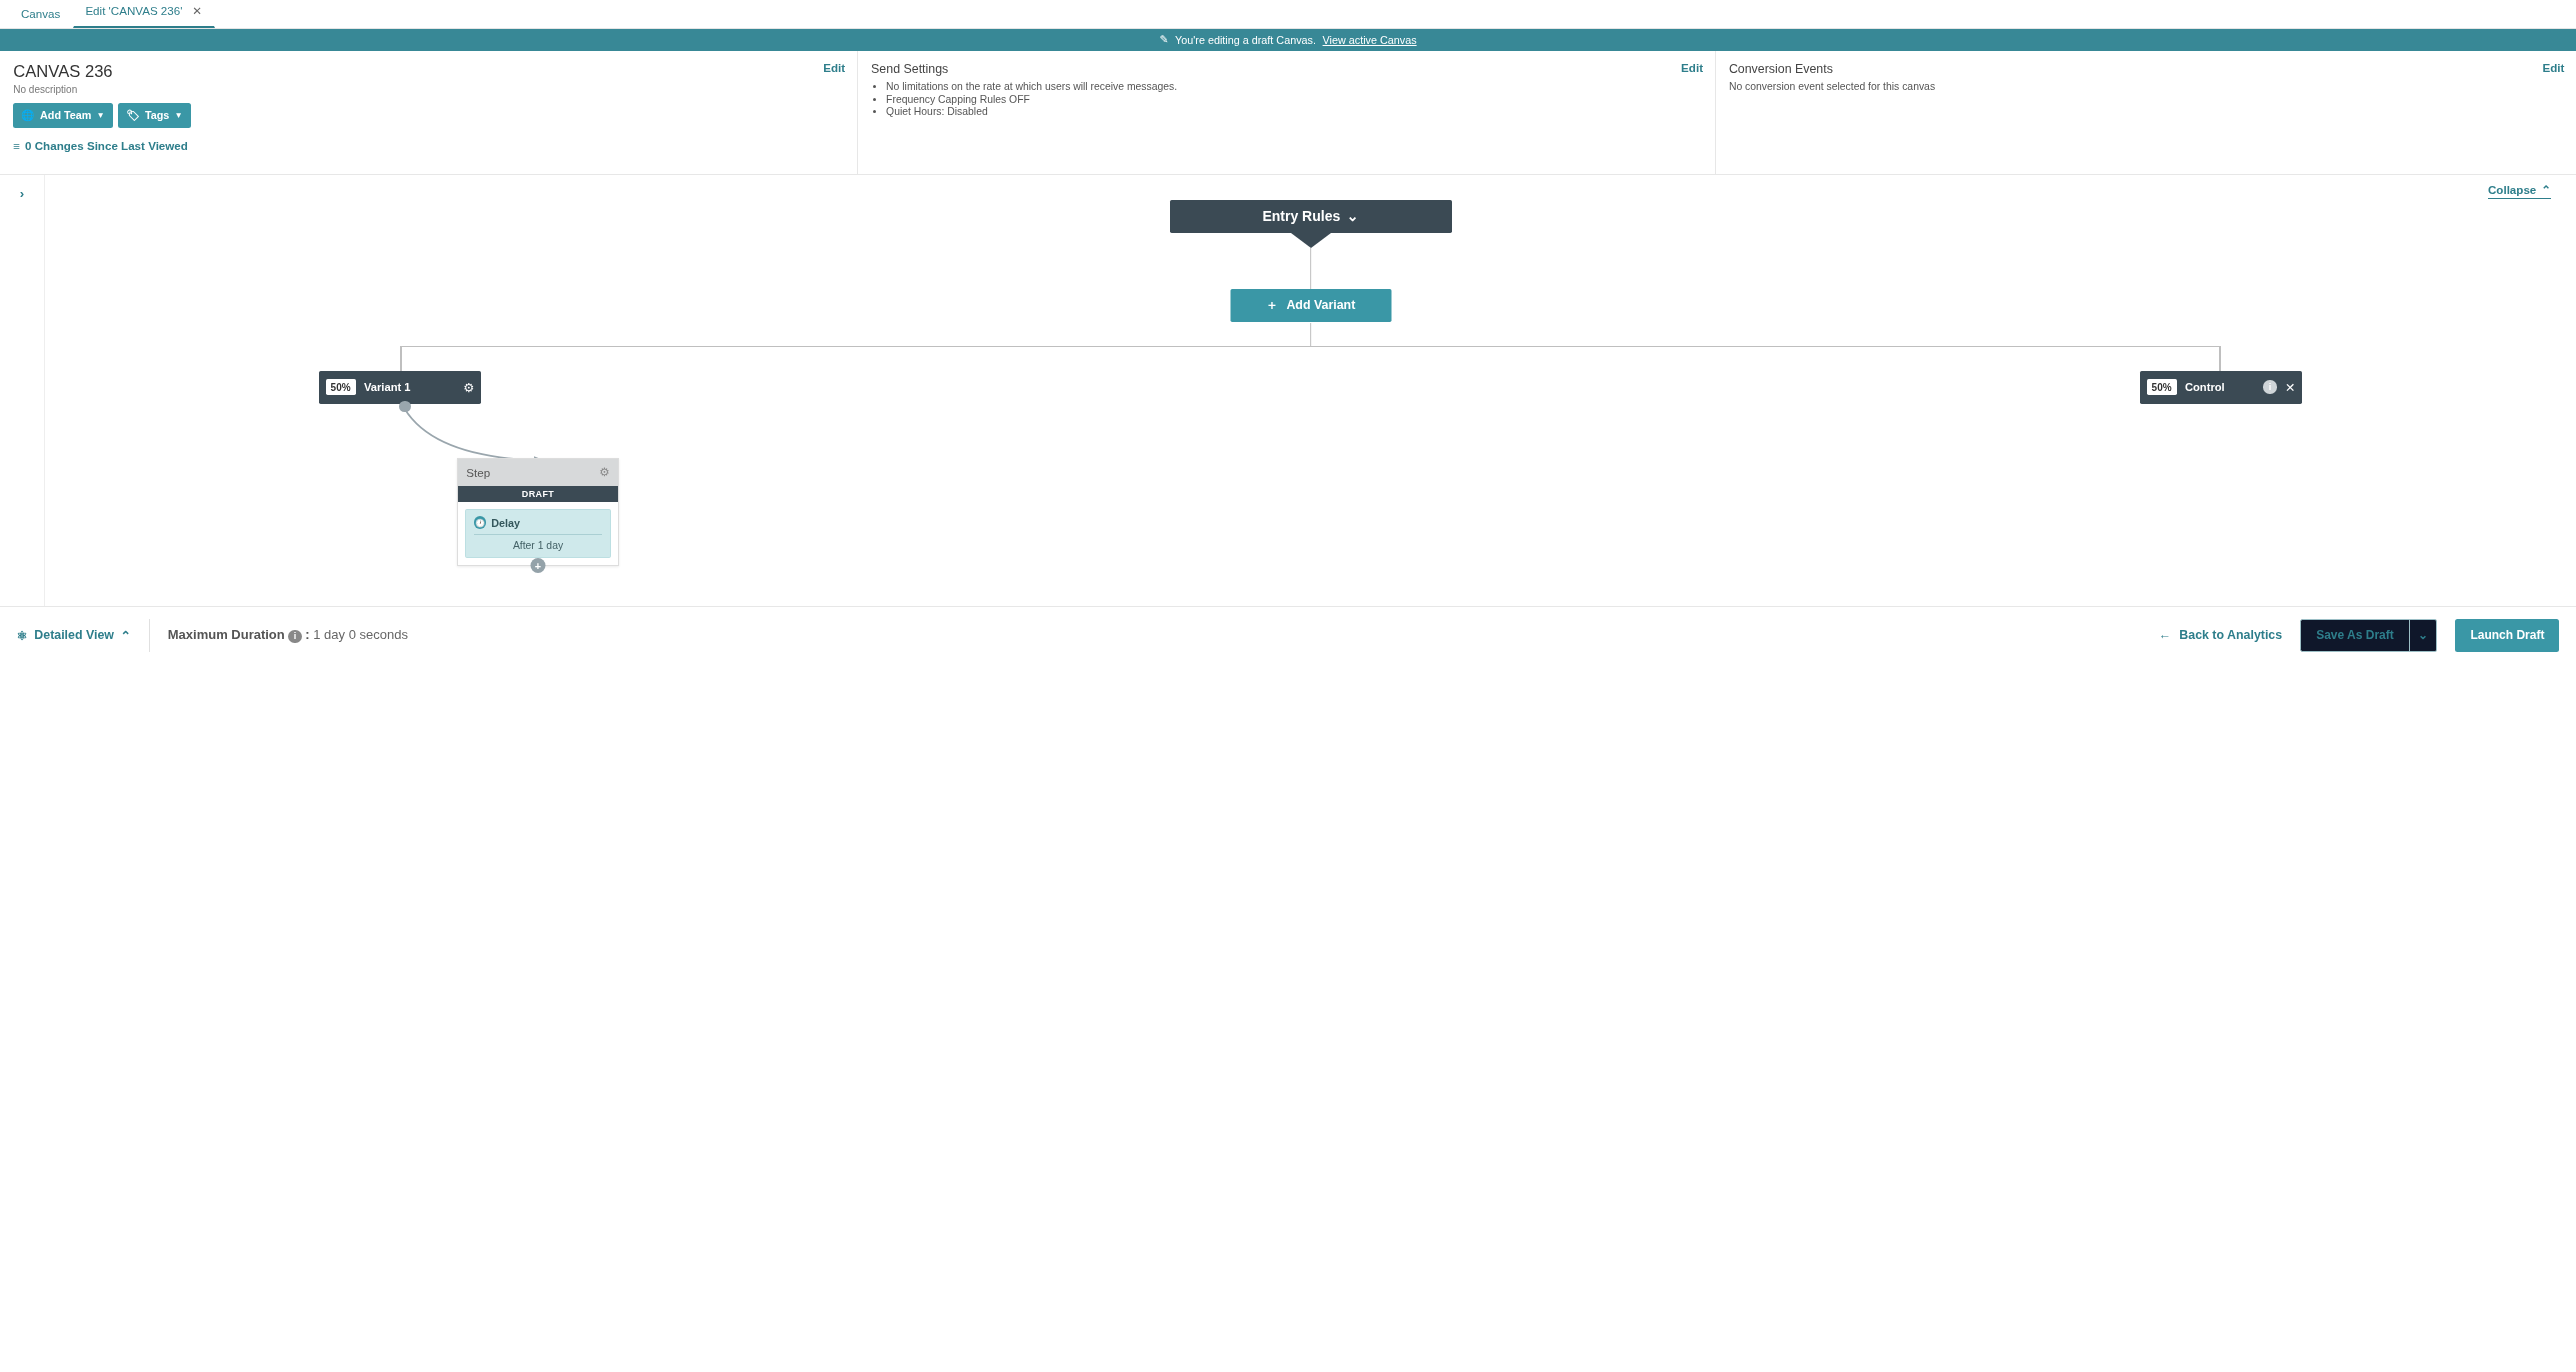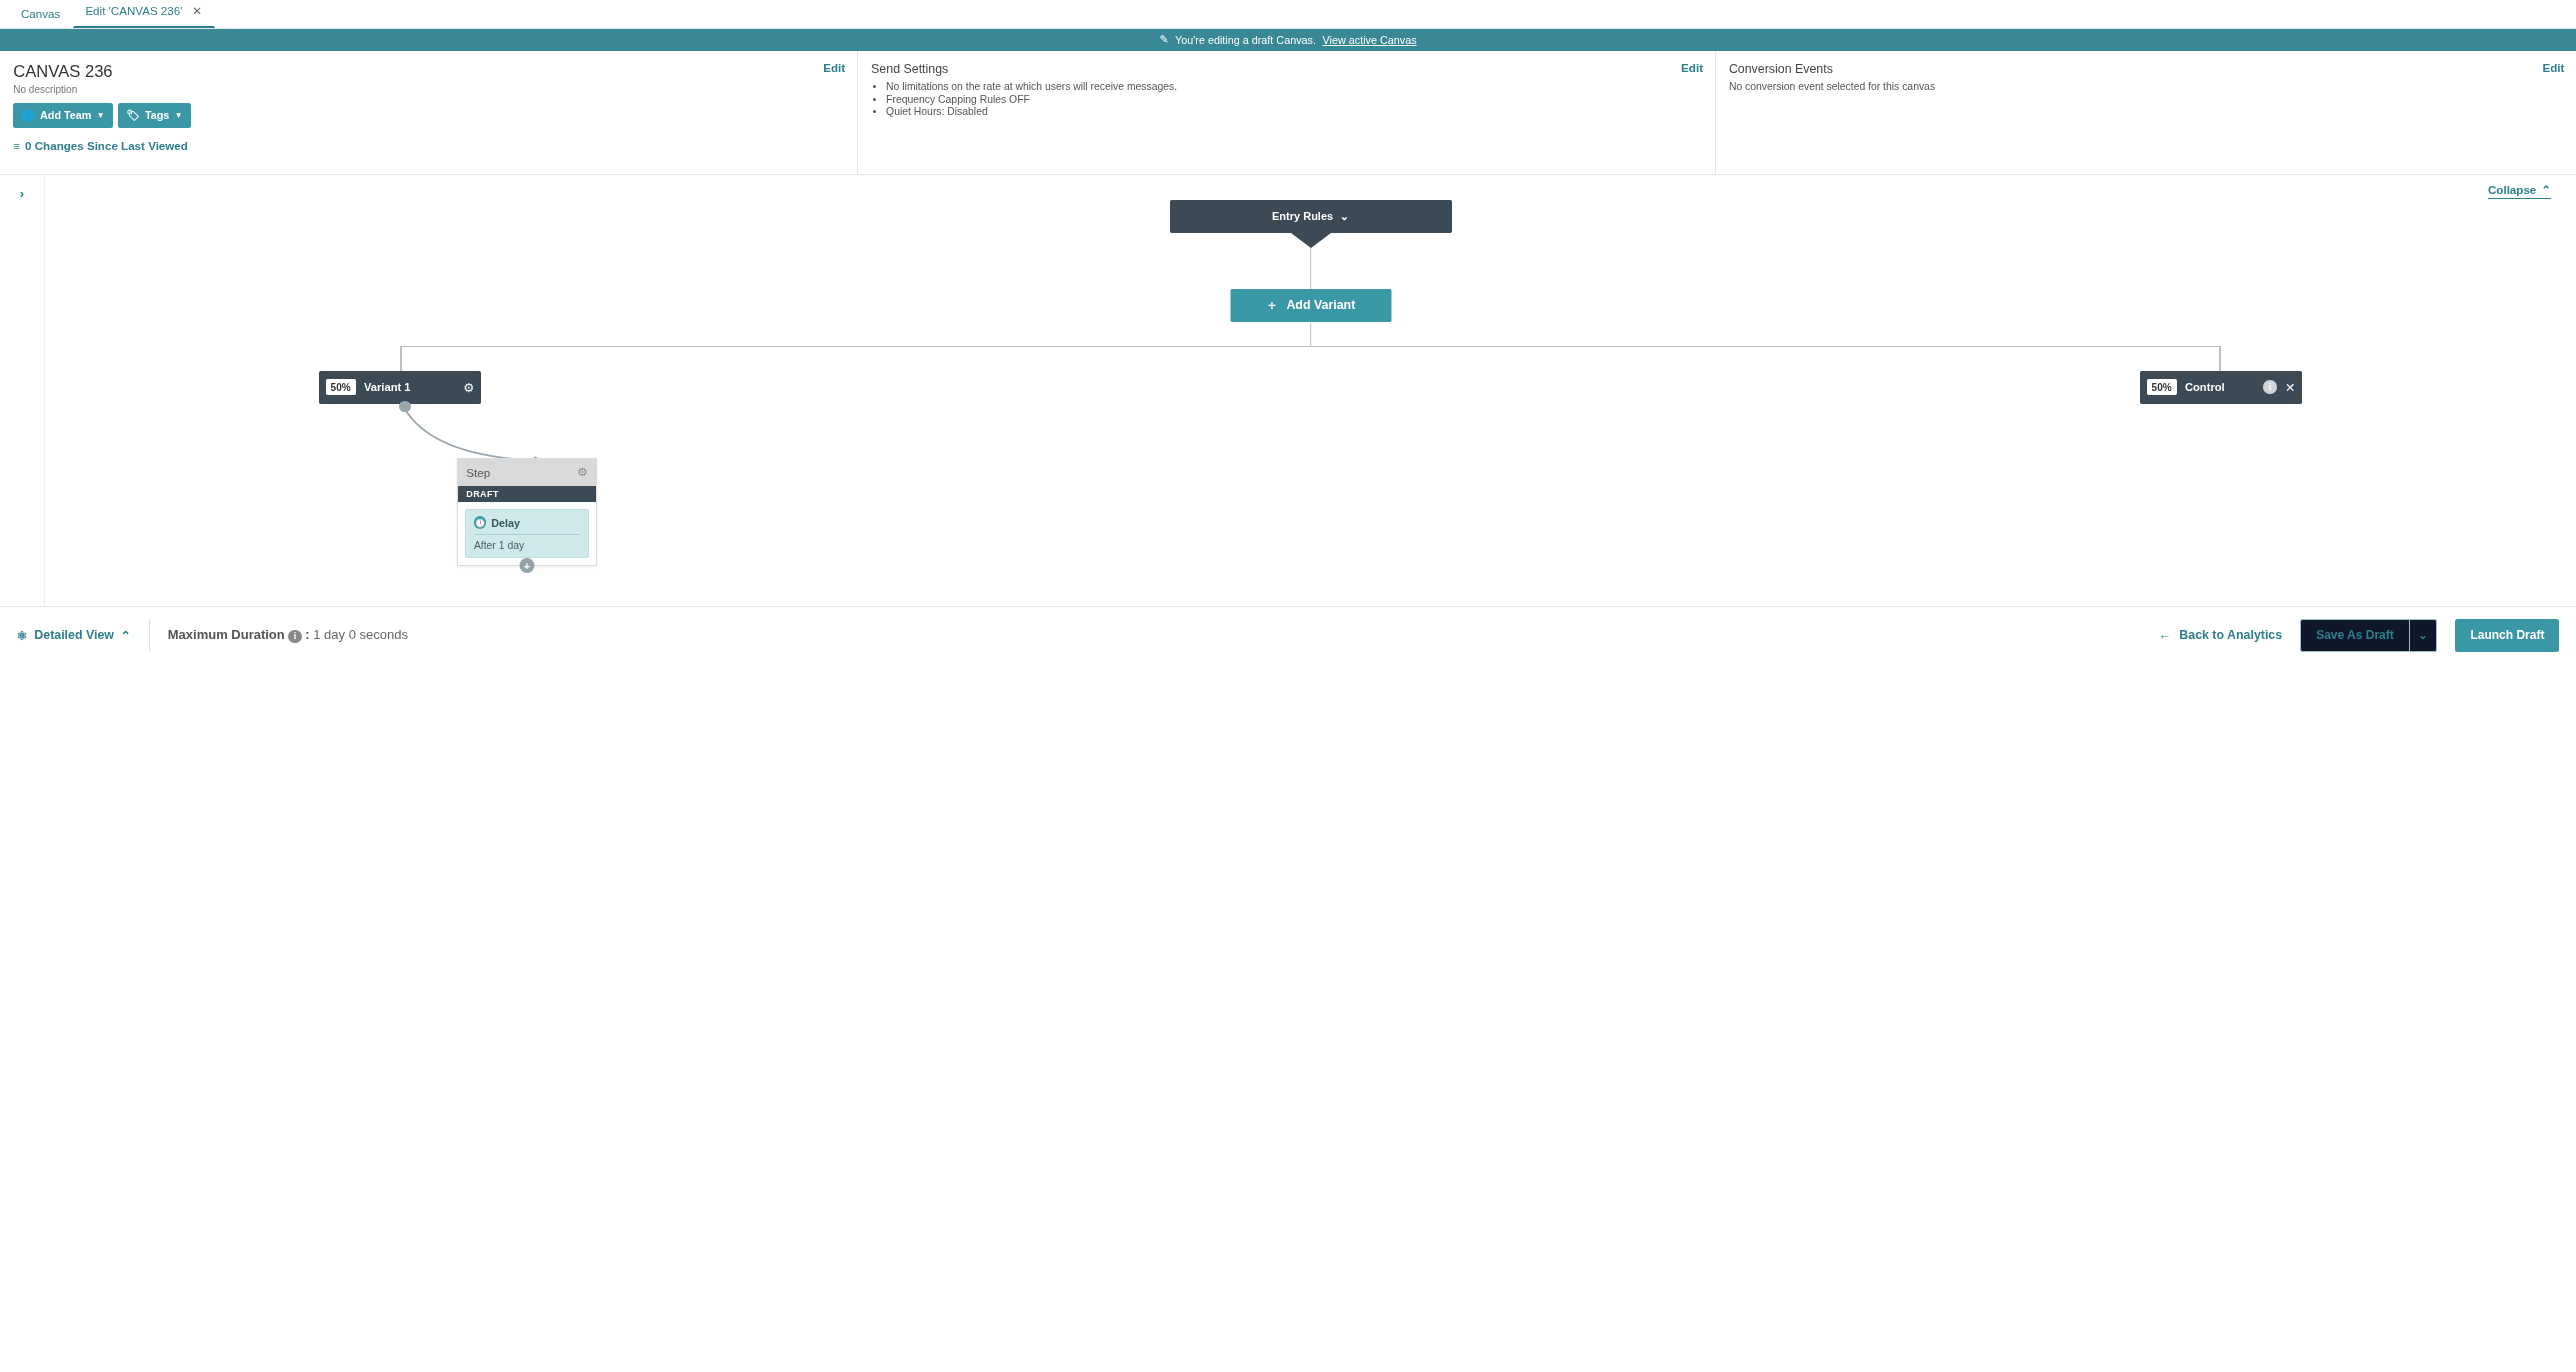--- a/index.html
+++ b/index.html
@@ -24,39 +24,39 @@
   .changes { color:#2e7e8b; font-size:11.6px; font-weight:700; margin-top:11.6px; display:flex; align-items:center; gap:5px;}
   .section-title { font-size:12.4px; color:#444; margin-bottom:5px;}
   .bullets { font-size:10.4px; color:#555; padding-left:15px;}
   .bullets li { margin:1.7px 0; list-style:disc;}
   .conv-text { font-size:10.4px; color:#555;}
   .workspace { position:relative; background:#fff; height:431px; overflow:hidden;}
   .expand-tab { position:absolute; left:0; top:0; bottom:0; width:45px; border-right:0.8px solid #eee; display:flex; align-items:flex-start; justify-content:center; padding-top:11.6px;}
   .expand-tab .chev { color:#2e7e8b; font-size:13.3px; font-weight:bold;}
   .collapse-link { position:absolute; top:8.3px; right:25px; color:#2e7e8b; font-size:11.6px; font-weight:600; display:flex; align-items:center; gap:5px; padding-bottom:1.7px; border-bottom:1.7px solid #2e7e8b;}
   .canvas-area { position:absolute; left:45px; right:0; top:0; bottom:0; }
-  .entry-rules { position:absolute; left:50%; transform:translateX(-50%); top:25px; width:282px; height:33px; background:#3b4a54; color:#fff; display:flex; align-items:center; justify-content:center; font-size:11px; font-weight:600; gap:6.6px; border-radius:1.7px;}
+  .entry-rules { position:absolute; left:50%; transform:translateX(-50%); top:25px; width:282px; height:33px; background:#3b4a54; color:#fff; display:flex; align-items:center; justify-content:center; font-size:14px; font-weight:600; gap:6.6px; border-radius:1.7px;}
   .entry-rules::after { content:""; position:absolute; bottom:-15px; left:50%; transform:translateX(-50%); border-left:20px solid transparent; border-right:20px solid transparent; border-top:15px solid #3b4a54;}
   .vline { position:absolute; left:50%; width:1.7px; background:#bfbfbf; transform:translateX(-50%);}
   .vline.v1 { top:73px; height:41px;}
   .add-variant { position:absolute; left:50%; transform:translateX(-50%); top:114px; width:161px; height:33px; background:#3a97a6; color:#fff; border:none; font-size:12.4px; font-weight:700; display:flex; align-items:center; justify-content:center; gap:8.3px; border-radius:1.7px;}
   .vline.v2 { top:148px; height:23px;}
   .hline { position:absolute; top:171px; height:1.7px; background:#bfbfbf;}
   .hline.h1 { left:355px; right:355px;}
   .vline.v3a { left:355px; top:171px; height:25px; transform:none;}
   .vline.v3b { right:355px; left:auto; top:171px; height:25px; transform:none;}
   .variant-box { position:absolute; top:196px; height:33px; background:#3b4a54; color:#fff; display:flex; align-items:center; padding:0 6.6px; gap:8.3px; font-size:11.2px; border-radius:1.7px;}
   .variant-box .pct { background:#fff; color:#333; padding:2.5px 5px; font-weight:700; font-size:10px; border-radius:1.7px;}
   .variant-box .name { font-weight:600; flex:1;}
   .variant-box .icon { font-size:12.4px; cursor:pointer;}
   .variant-box.left { left:274px; width:162px;}
   .variant-box.right { right:274px; width:162px;}
   .conn-dot { position:absolute; left:354px; top:226px; width:11.6px; height:11.6px; background:#9aa6ad; border-radius:50%;}
   svg.connector { position:absolute; left:0; top:0; pointer-events:none;}
-  .step-card { position:absolute; left:412px; top:283px; width:140px; background:#fff; border:0.8px solid #ddd; box-shadow:0 0.8px 2.5px rgba(0,0,0,0.08);}
+  .step-card { position:absolute; left:412px; top:283px; width:162px; background:#fff; border:0.8px solid #ddd; box-shadow:0 0.8px 2.5px rgba(0,0,0,0.08);text-align:center;}
   .step-head { background:#d7d9da; padding:6.6px 8.3px; display:flex; justify-content:space-between; align-items:center; font-size:11.6px; color:#555;}
   .draft-tag { background:#3b4a54; color:#fff; font-size:9px; font-weight:700; padding:3.3px 8.3px; letter-spacing:0.4px;}
   .delay-card { margin:6.6px; background:#cfe9eb; border:0.8px solid #bcdfe2; border-radius:1.7px; padding:6.6px 8.3px;}
   .delay-title { display:flex; align-items:center; gap:5px; font-size:10.8px; font-weight:700; color:#34575c; padding-bottom:5px; border-bottom:0.8px solid #aacfd3; margin-bottom:5px;}
   .delay-sub { font-size:10.4px; color:#446267;}
   .step-add { position:absolute; left:50%; bottom:-8.3px; transform:translateX(-50%); width:15px; height:15px; background:#94a2a9; color:#fff; border-radius:50%; display:flex; align-items:center; justify-content:center; font-size:10.8px; font-weight:bold;}
   .footer { height:58px; border-top:0.8px solid #e7e7e7; display:flex; align-items:center; padding:0 16.6px; gap:18px;}
   .detailed { color:#2e7e8b; font-size:12.4px; font-weight:700; display:flex; align-items:center; gap:6.6px;}
   .footer-sep { width:0.8px; height:33px; background:#e0e0e0;}
   .maxdur { font-size:13px; color:#666;}

